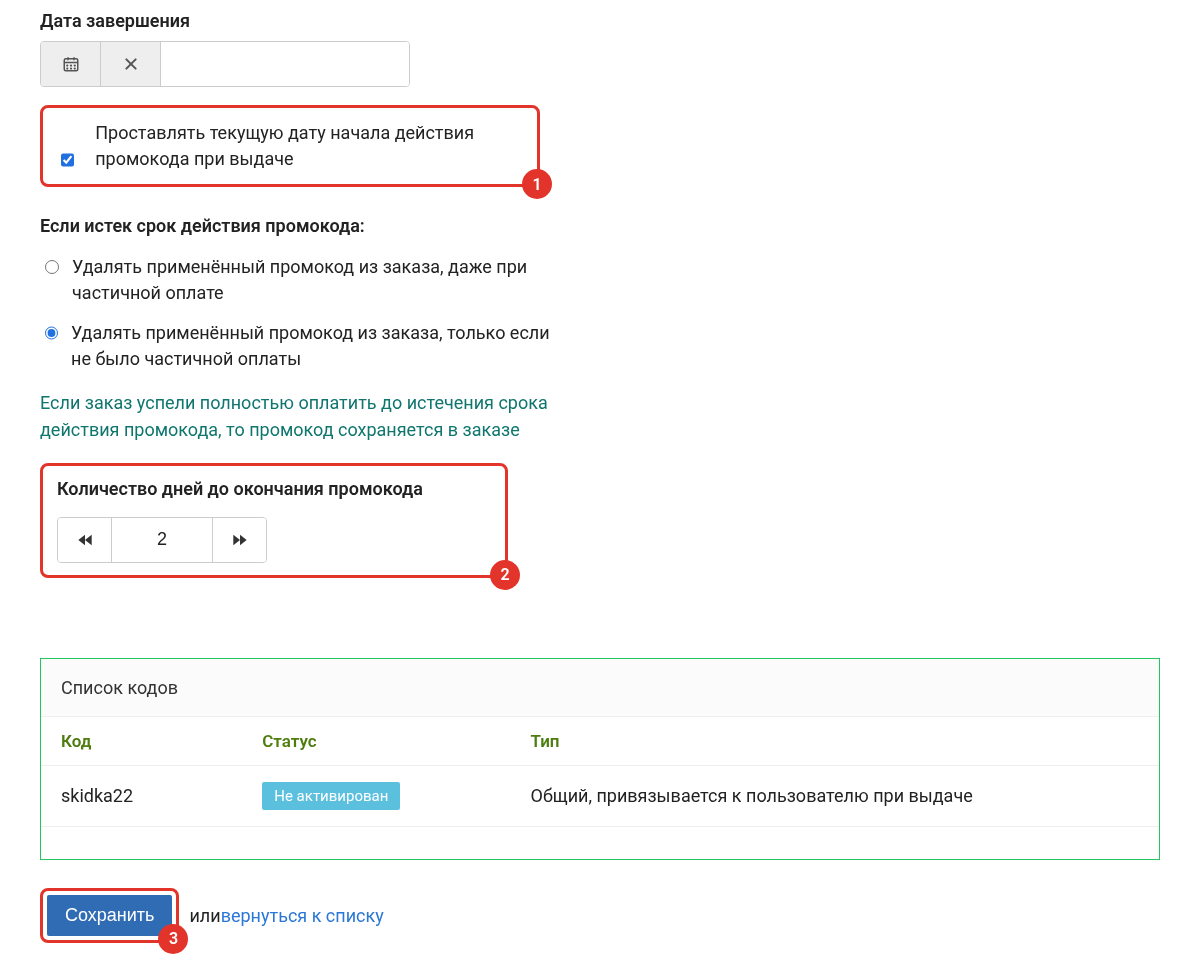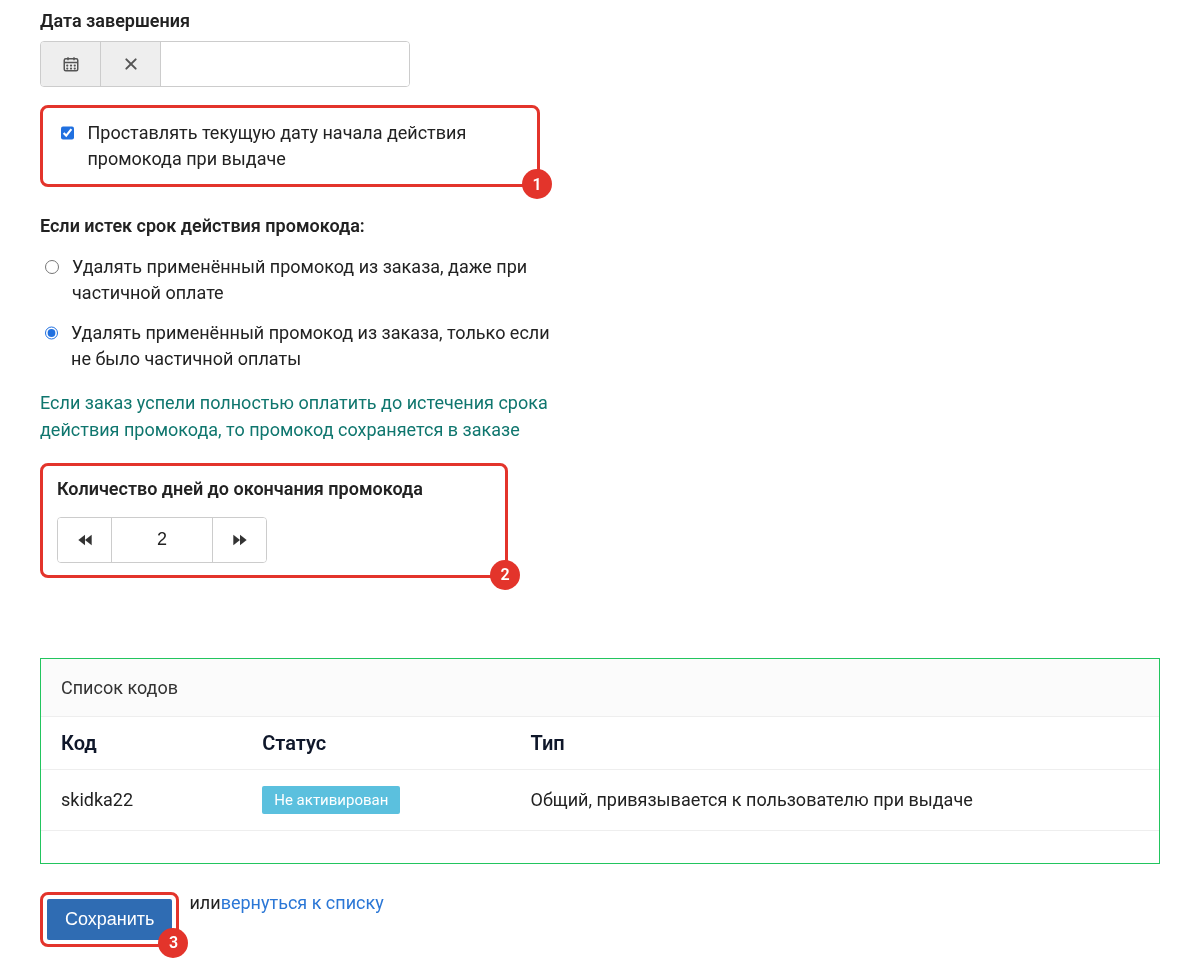--- a/index.html
+++ b/index.html
@@ -53,21 +53,21 @@
     border-radius: 50%;
     color: #fff;
     font-weight: 600;
     display: flex;
     align-items: center;
     justify-content: center;
     right: -15px;
     bottom: -15px;
     font-size: 16px;
   }
-  .checkbox-row { display: flex; align-items: flex-start; gap: 10px; max-width: 470px; }
+  .checkbox-row { display: flex; align-items: flex-end; gap: 18px; max-width: 470px; }
   .checkbox-row input[type=checkbox] {
     width: 18px; height: 18px; margin-top: 4px; accent-color: #2070e0; cursor: pointer;
   }
   .checkbox-row label { cursor: pointer; line-height: 1.45; color: #222; }
   .section-header { font-weight: 600; color: #222; margin-top: 28px; margin-bottom: 18px; }
   .radio-row { display: flex; align-items: flex-start; gap: 10px; max-width: 510px; margin-bottom: 14px; }
   .radio-row input[type=radio] {
     width: 18px; height: 18px; margin-top: 4px; accent-color: #2070e0; cursor: pointer;
   }
   .radio-row label { cursor: pointer; line-height: 1.45; color: #222; }
@@ -108,38 +108,38 @@
   .codes-header {
     padding: 18px 20px;
     color: #333;
     font-size: 18px;
     border-bottom: 1px solid #eee;
     background: #fbfbfb;
   }
   table.codes { width: 100%; border-collapse: collapse; }
   table.codes th {
     text-align: left;
-    color: #0f172a;
+    color: #4d7c0f;
     font-weight: 600;
     padding: 14px 20px;
-    font-size: 20px;
+    font-size: 17px;
     border-bottom: 1px solid #eee;
     cursor: pointer;
   }
   table.codes td { padding: 16px 20px; color: #222; vertical-align: middle; }
   table.codes tbody tr { border-top: 1px solid #eee; }
   .status-badge {
     display: inline-block;
     background: #5bc0de;
     color: #fff;
     padding: 5px 12px;
     border-radius: 2px;
     font-size: 15px;
   }
-  .actions-row { margin-top: 28px; position: relative; display: flex; }
+  .actions-row { margin-top: 28px; position: relative; display: flex; align-items: center; }
   .save-wrap {
     border: 3px solid #e3342b;
     border-radius: 8px;
     padding: 4px;
     position: relative;
     display: inline-block;
   }
   .save-btn {
     background: #2f6cb3;
     color: #fff;

